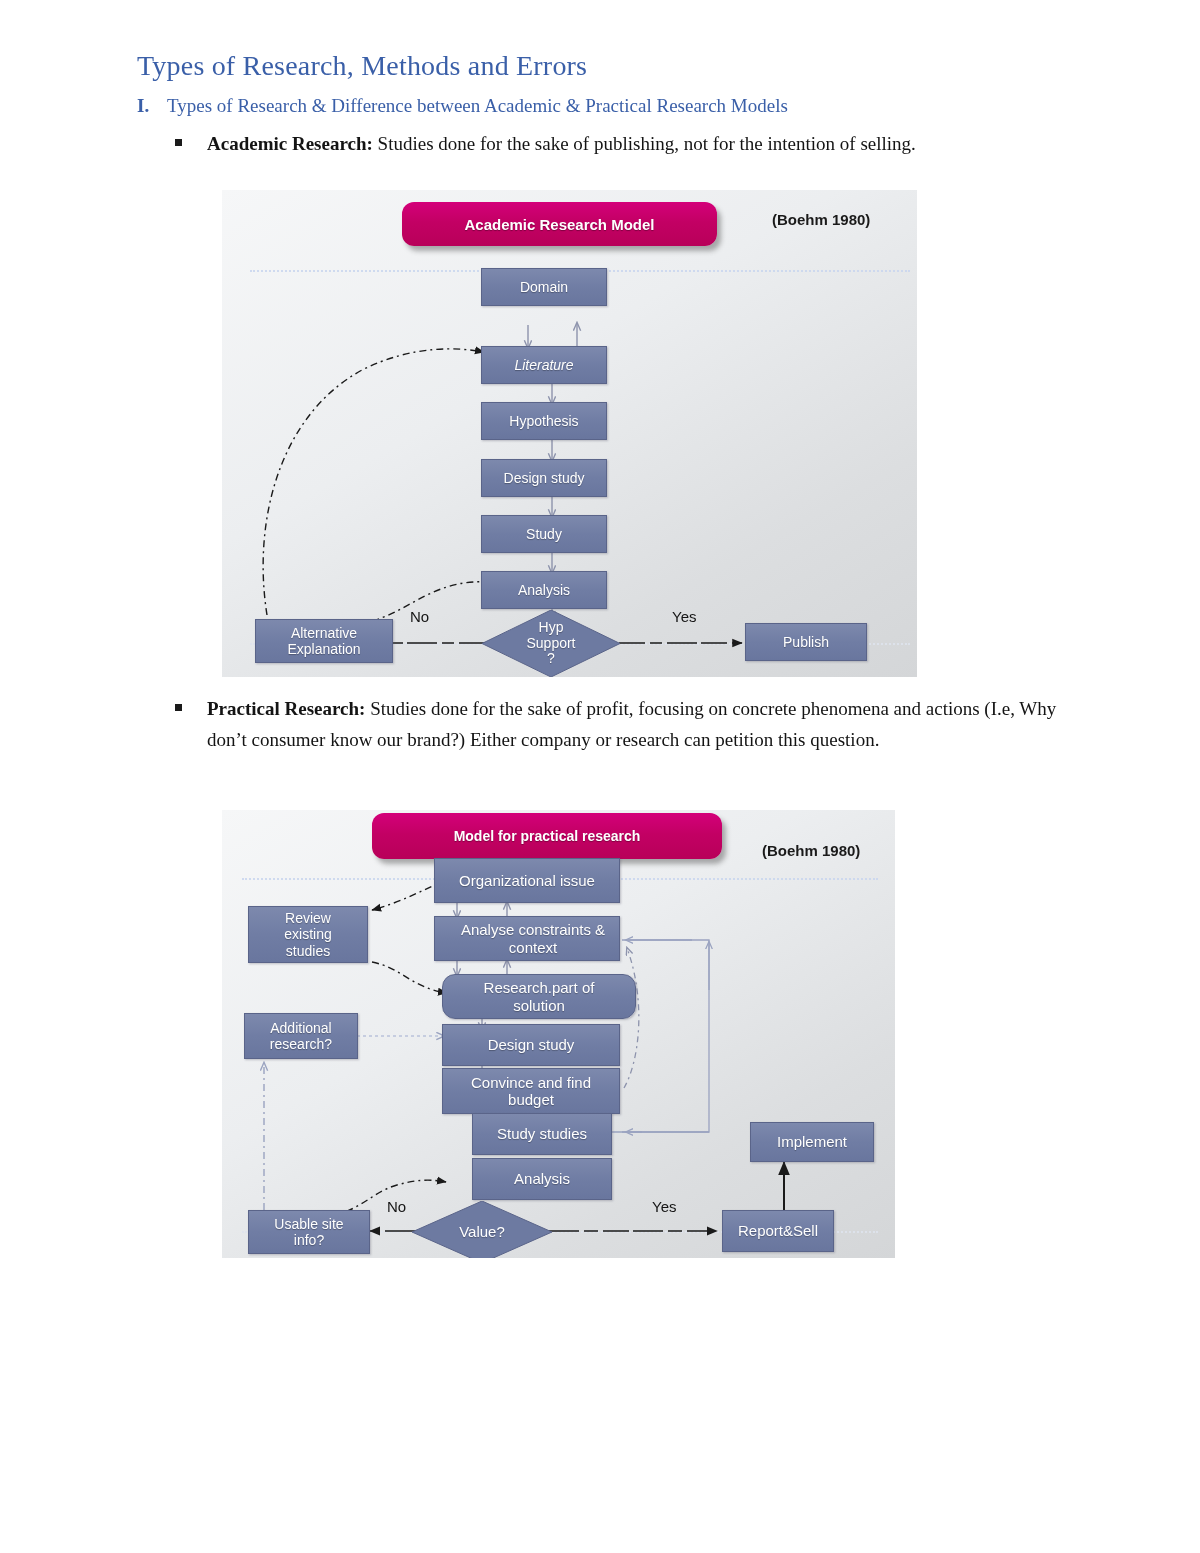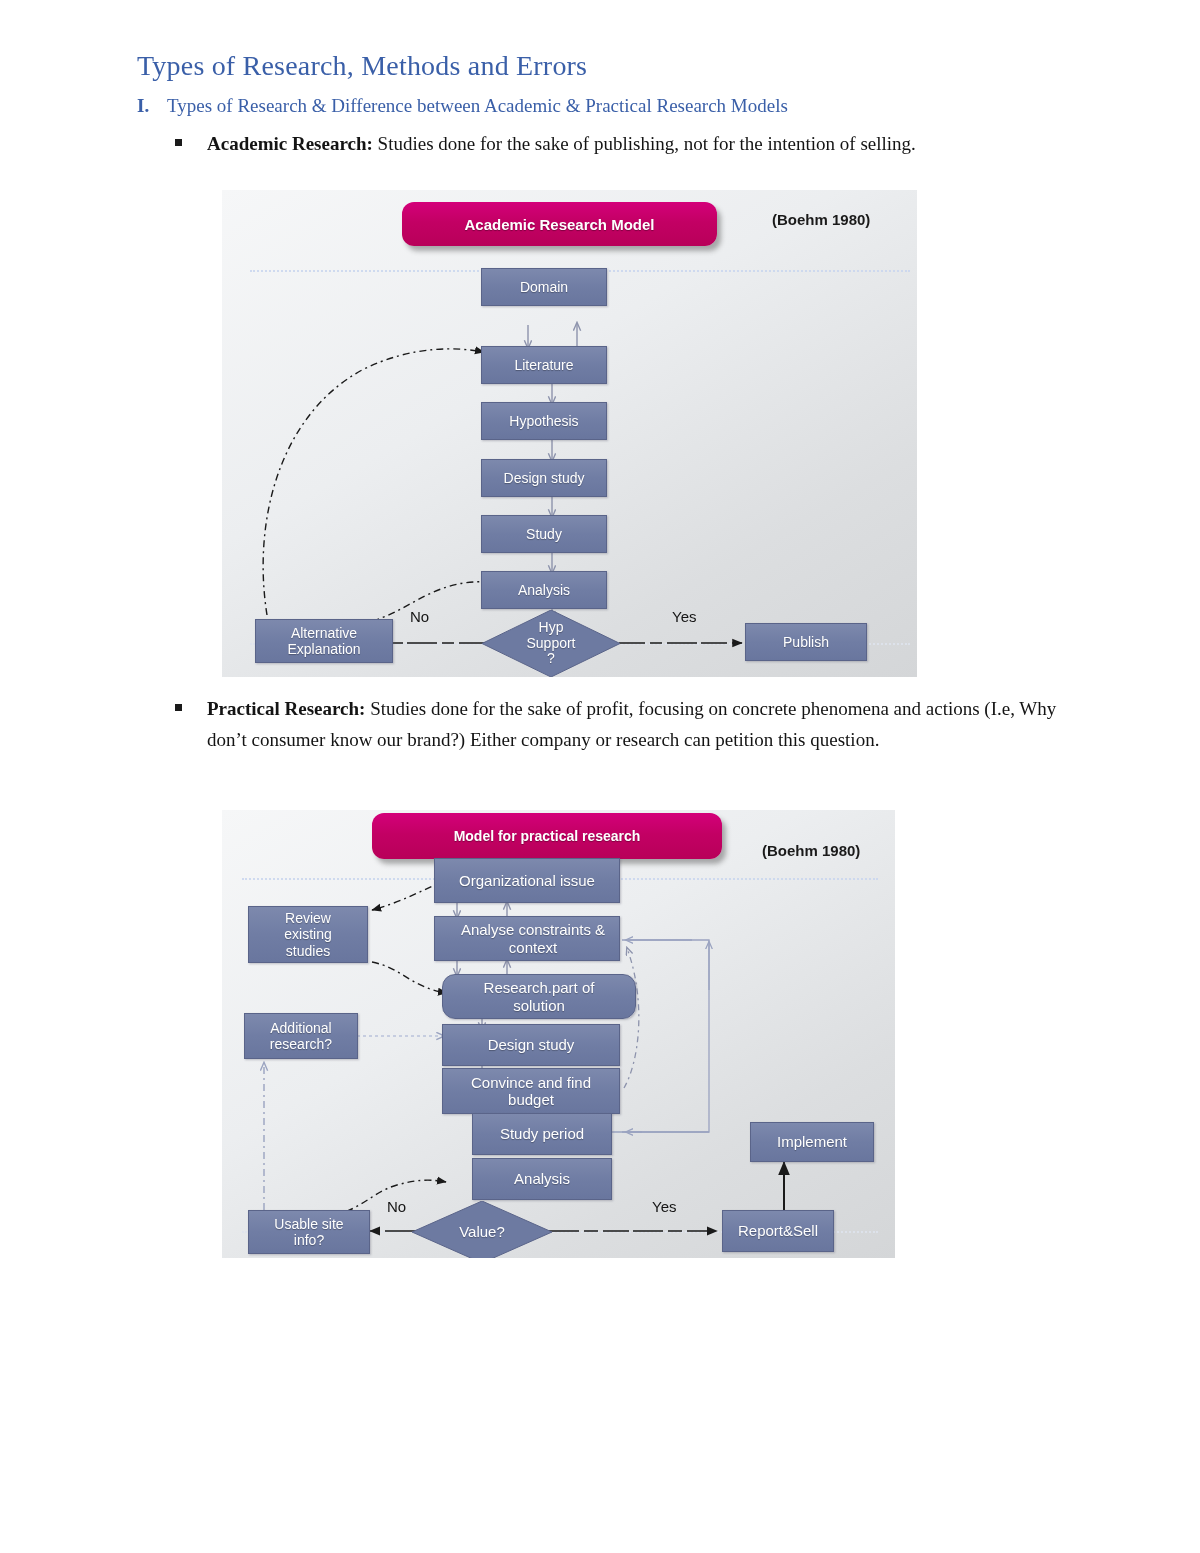--- a/index.html
+++ b/index.html
@@ -168,21 +168,21 @@
     <div class="banner" style="left:180px; top:12px; width:315px; height:44px; font-size:15px; font-weight:700;">
       <span>Academic Research Model</span>
     </div>
 
     <div class="cite" style="left:550px; top:21px; font-size:15px; font-weight:700;">(Boehm 1980)</div>
 
     <div class="node" style="left:259px; top:78px; width:126px; height:38px; font-size:14px;">
       <span>Domain</span>
     </div>
 
-    <div class="node" style="left:259px; top:156px; width:126px; height:38px; font-size:14px;">
+    <div class="node" style="left:259px; top:156px; width:126px; height:38px; font-size:14px;font-style:italic;">
       <span>Literature</span>
     </div>
 
     <div class="node" style="left:259px; top:212px; width:126px; height:38px; font-size:14px;">
       <span>Hypothesis</span>
     </div>
 
     <div class="node" style="left:259px; top:269px; width:126px; height:38px; font-size:14px;">
       <span>Design study</span>
     </div>
@@ -303,21 +303,21 @@
     <div class="node" style="left:220px; top:214px; width:178px; height:42px; font-size:15px;">
       <span>Design study</span>
     </div>
 
     <div class="node" style="left:220px; top:258px; width:178px; height:46px; font-size:15px;">
       <span style="white-space:pre-line;" id="convince-text">Convince and find
 budget</span>
     </div>
 
     <div class="node" style="left:250px; top:303px; width:140px; height:42px; font-size:15px;">
-      <span>Study period</span>
+      <span>Study studies</span>
     </div>
 
     <div class="node" style="left:250px; top:348px; width:140px; height:42px; font-size:15px;">
       <span>Analysis</span>
     </div>
 
     <div class="diamond-wrap" style="left:190px; top:391px; width:140px; height:62px;">
       <svg width="140" height="62">
         <polygon points="70,0 140,31 70,62 0,31" fill="#6d7aa1" stroke="#5a6489" stroke-width="1"></polygon>
       </svg>

